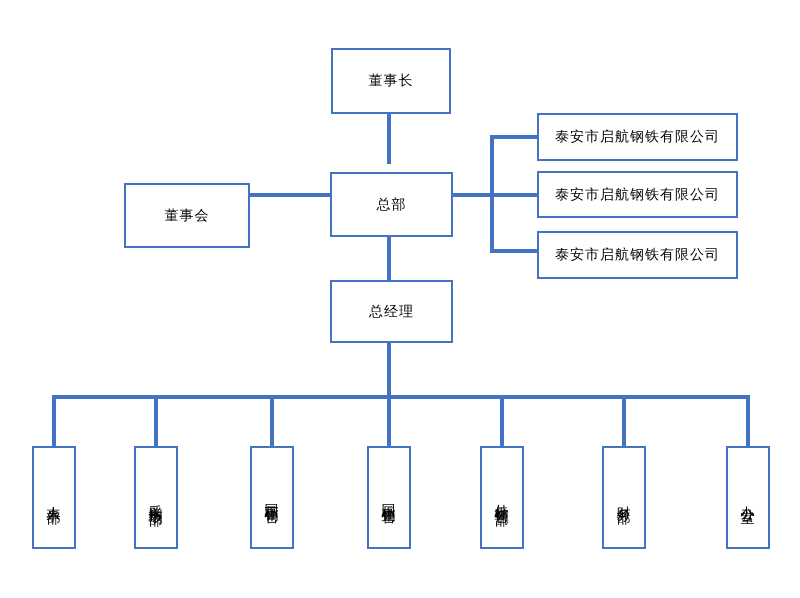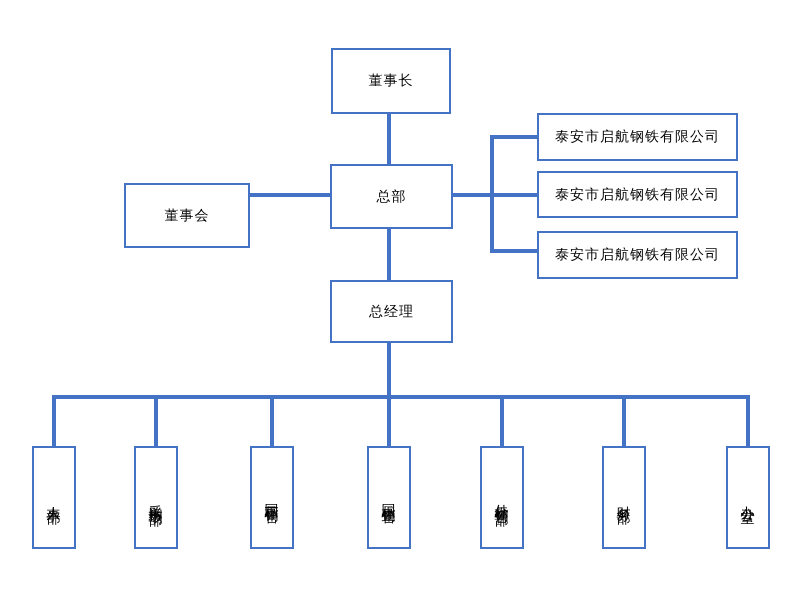--- a/index.html
+++ b/index.html
@@ -39,21 +39,21 @@
     text-orientation: upright;
     letter-spacing: 2px;
   }
   .conn {
     position: absolute;
     background: var(--line-color);
   }
   
   .n-chairman { left: 331px; top: 48px;  width: 120px; height: 66px; }
   .n-board    { left: 124px; top: 164px; width: 126px; height: 65px; margin-top: 19px; }
-  .n-hq       { left: 330px; top: 164px; width: 123px; height: 65px; }
+  .n-hq       { left: 330px; top: 172px; width: 123px; height: 65px; }
   .n-gm       { left: 330px; top: 280px; width: 123px; height: 63px; }
   
   .n-sub { left: 537px; width: 201px; }
   .n-sub0 { top: 113px; height: 48px; }
   .n-sub1 { top: 171px; height: 47px; }
   .n-sub2 { top: 231px; height: 48px; text-align: right; }
   
   .n-dept { top: 446px; width: 44px; height: 103px; }
   .n-dept0 { left: 32px; }
   .n-dept1 { left: 134px; }

